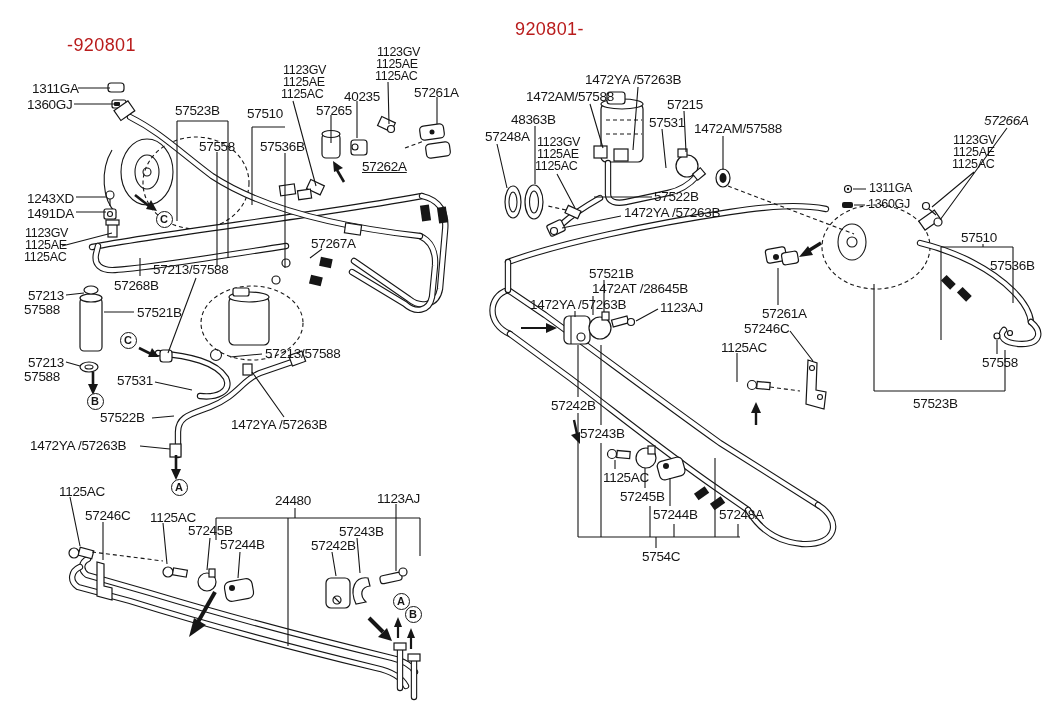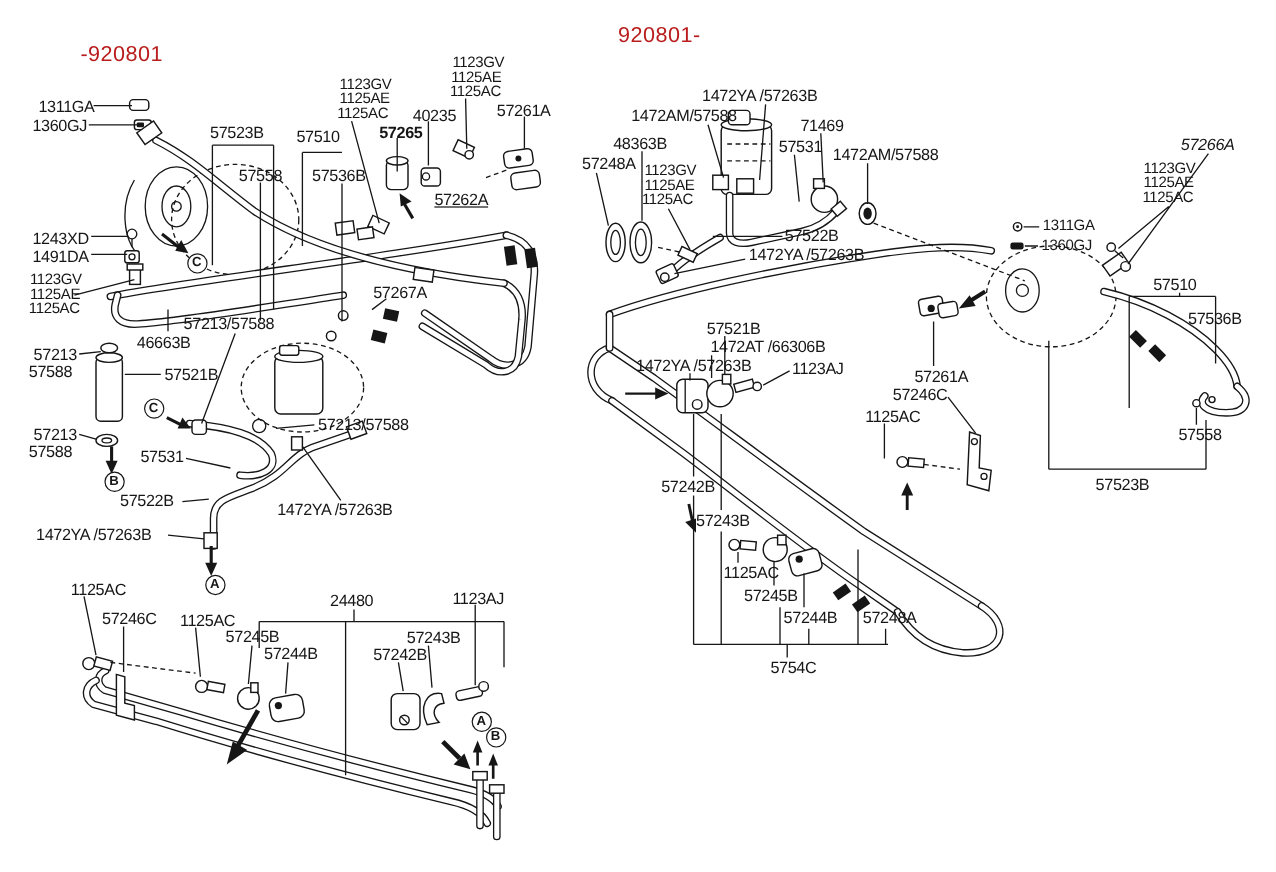--- a/index.html
+++ b/index.html
@@ -287,30 +287,30 @@
       <div class="plabel" style="left: 247px; top: 107px;">57510</div>
       <div class="plabel" style="left: 199px; top: 140px;">57558</div>
       <div class="plabel" style="left: 260px; top: 140px;">57536B</div>
       <div class="plabel" style="left: 283px; top: 64px; font-size: 12.5px;">1123GV</div>
       <div class="plabel" style="left: 283px; top: 76px; font-size: 12.5px;">1125AE</div>
       <div class="plabel" style="left: 281px; top: 88px; font-size: 12.5px;">1125AC</div>
       <div class="plabel" style="left: 377px; top: 46px; font-size: 12.5px;">1123GV</div>
       <div class="plabel" style="left: 376px; top: 58px; font-size: 12.5px;">1125AE</div>
       <div class="plabel" style="left: 375px; top: 70px; font-size: 12.5px;">1125AC</div>
       <div class="plabel" style="left: 344px; top: 90px;">40235</div>
-      <div class="plabel" style="left: 316px; top: 104px; font-weight: bold;">57265</div>
+      <div class="plabel" style="left: 316px; top: 104px;">57265</div>
       <div class="plabel" style="left: 414px; top: 86px;">57261A</div>
       <div class="plabel" style="left: 362px; top: 160px; text-decoration: underline;">57262A</div>
       <div class="plabel" style="left: 27px; top: 192px;">1243XD</div>
       <div class="plabel" style="left: 27px; top: 207px;">1491DA</div>
       <div class="plabel" style="left: 25px; top: 227px; font-size: 12.5px;">1123GV</div>
       <div class="plabel" style="left: 25px; top: 239px; font-size: 12.5px;">1125AE</div>
       <div class="plabel" style="left: 24px; top: 251px; font-size: 12.5px;">1125AC</div>
       <div class="plabel" style="left: 311px; top: 237px;">57267A</div>
-      <div class="plabel" style="left: 114px; top: 279px;">46663B</div>
+      <div class="plabel" style="left: 114px; top: 279px;">57268B</div>
       <div class="plabel" style="left: 28px; top: 289px;">57213</div>
       <div class="plabel" style="left: 24px; top: 303px;">57588</div>
       <div class="plabel" style="left: 137px; top: 306px;">57521B</div>
       <div class="plabel" style="left: 153px; top: 263px;">57213/57588</div>
       <div class="plabel" style="left: 265px; top: 347px;">57213/57588</div>
       <div class="plabel" style="left: 28px; top: 356px;">57213</div>
       <div class="plabel" style="left: 24px; top: 370px;">57588</div>
       <div class="plabel" style="left: 117px; top: 374px;">57531</div>
       <div class="plabel" style="left: 100px; top: 411px;">57522B</div>
       <div class="plabel" style="left: 231px; top: 418px;">1472YA /57263B</div>
@@ -319,42 +319,42 @@
       <div class="plabel" style="left: 85px; top: 509px;">57246C</div>
       <div class="plabel" style="left: 150px; top: 511px;">1125AC</div>
       <div class="plabel" style="left: 188px; top: 524px;">57245B</div>
       <div class="plabel" style="left: 220px; top: 538px;">57244B</div>
       <div class="plabel" style="left: 275px; top: 494px;">24480</div>
       <div class="plabel" style="left: 311px; top: 539px;">57242B</div>
       <div class="plabel" style="left: 339px; top: 525px;">57243B</div>
       <div class="plabel" style="left: 377px; top: 492px;">1123AJ</div>
       <div class="plabel" style="left: 585px; top: 73px;">1472YA /57263B</div>
       <div class="plabel" style="left: 526px; top: 90px;">1472AM/57588</div>
-      <div class="plabel" style="left: 667px; top: 98px;">71469</div>
+      <div class="plabel" style="left: 667px; top: 98px;">57215</div>
       <div class="plabel" style="left: 511px; top: 113px;">48363B</div>
       <div class="plabel" style="left: 485px; top: 130px;">57248A</div>
       <div class="plabel" style="left: 649px; top: 116px;">57531</div>
       <div class="plabel" style="left: 694px; top: 122px;">1472AM/57588</div>
       <div class="plabel" style="left: 537px; top: 136px; font-size: 12.5px;">1123GV</div>
       <div class="plabel" style="left: 537px; top: 148px; font-size: 12.5px;">1125AE</div>
       <div class="plabel" style="left: 535px; top: 160px; font-size: 12.5px;">1125AC</div>
       <div class="plabel" style="left: 984px; top: 114px; font-style: italic;">57266A</div>
       <div class="plabel" style="left: 953px; top: 134px; font-size: 12.5px;">1123GV</div>
       <div class="plabel" style="left: 953px; top: 146px; font-size: 12.5px;">1125AE</div>
       <div class="plabel" style="left: 952px; top: 158px; font-size: 12.5px;">1125AC</div>
       <div class="plabel" style="left: 654px; top: 190px;">57522B</div>
       <div class="plabel" style="left: 624px; top: 206px;">1472YA /57263B</div>
       <div class="plabel" style="left: 869px; top: 182px; font-size: 12.5px;">1311GA</div>
       <div class="plabel" style="left: 868px; top: 198px; font-size: 12.5px;">1360GJ</div>
       <div class="plabel" style="left: 961px; top: 231px;">57510</div>
       <div class="plabel" style="left: 990px; top: 259px;">57536B</div>
       <div class="plabel" style="left: 982px; top: 356px;">57558</div>
       <div class="plabel" style="left: 913px; top: 397px;">57523B</div>
       <div class="plabel" style="left: 589px; top: 267px;">57521B</div>
-      <div class="plabel" style="left: 592px; top: 282px;">1472AT /66306B</div>
+      <div class="plabel" style="left: 592px; top: 282px;">1472AT /28645B</div>
       <div class="plabel" style="left: 530px; top: 298px;">1472YA /57263B</div>
       <div class="plabel" style="left: 660px; top: 301px;">1123AJ</div>
       <div class="plabel" style="left: 762px; top: 307px;">57261A</div>
       <div class="plabel" style="left: 744px; top: 322px;">57246C</div>
       <div class="plabel" style="left: 721px; top: 341px;">1125AC</div>
       <div class="plabel" style="left: 551px; top: 399px;">57242B</div>
       <div class="plabel" style="left: 580px; top: 427px;">57243B</div>
       <div class="plabel" style="left: 603px; top: 471px;">1125AC</div>
       <div class="plabel" style="left: 620px; top: 490px;">57245B</div>
       <div class="plabel" style="left: 653px; top: 508px;">57244B</div>

